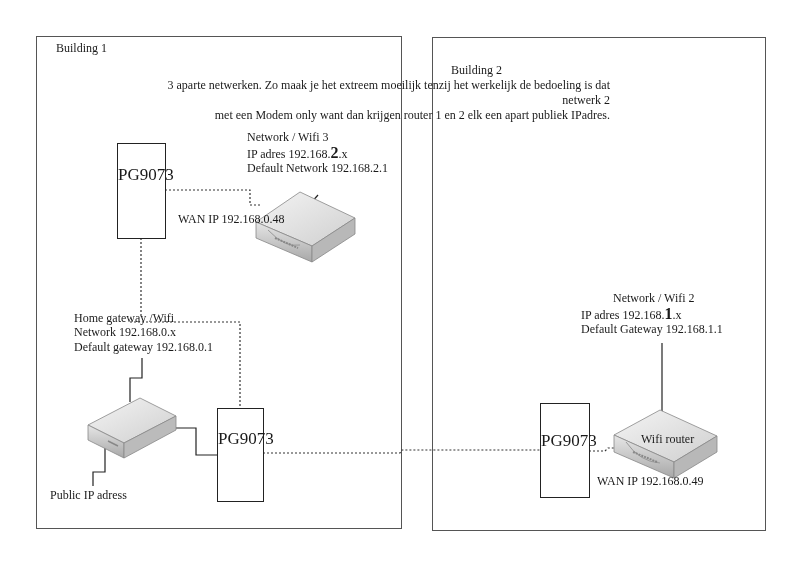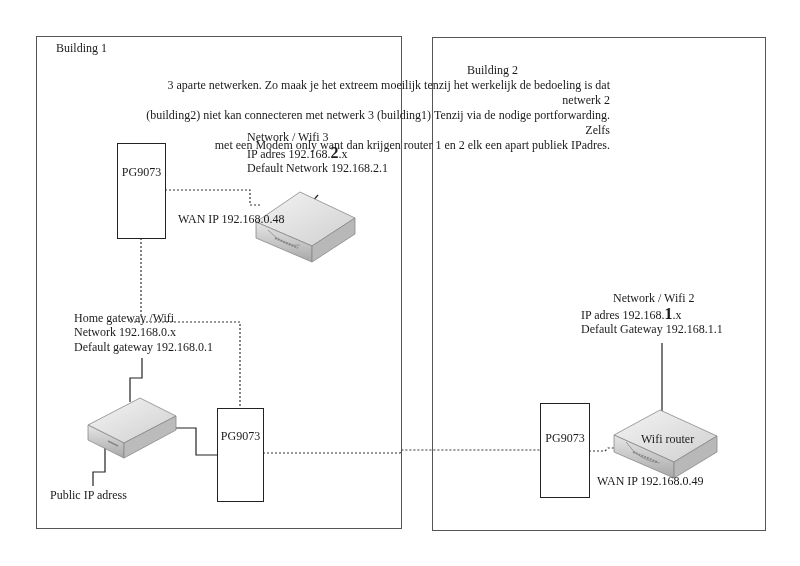--- a/index.html
+++ b/index.html
@@ -4,32 +4,32 @@
 <style>
   html, body { margin: 0; padding: 0; background: #ffffff; }
   body { width: 800px; height: 566px; position: relative; overflow: hidden;
          font-family: "Liberation Serif", "DejaVu Serif", serif; color: #1a1a1a; }
   .building { position: absolute; border: 1.5px solid #555; background: #fff; box-sizing: border-box; }
   #b1 { left: 36px; top: 36px; width: 366px; height: 493px; }
   #b2 { left: 432px; top: 37px; width: 334px; height: 494px; }
   .lbl { position: absolute; font-size: 12px; line-height: 15px; white-space: nowrap; }
   .big { font-size: 16px; font-weight: bold; }
   .pg { position: absolute; border: 1.2px solid #222; background: #fff; box-sizing: border-box; }
-  .pg span { position: absolute; left: 0; right: 0; text-align: center; font-size: 12px; }
+  .pg span { position: absolute; left: 0; right: 0; text-align: center; font-size: 17px; }
   svg#wires { position: absolute; left: 0; top: 0; pointer-events: none; }
   .note { position: absolute; left: 130px; top: 78px; font-size: 12px; line-height: 15px; width: 480px; text-align: right; }
 </style>
 </head>
 <body>
 
 <div class="building" id="b1"></div>
 <div class="building" id="b2"></div>
 
 <div class="lbl" style="left:56px;top:41px;">Building 1</div>
-<div class="lbl" style="left:451px;top:63px;margin-left:16px;">Building 2</div>
+<div class="lbl" style="left:451px;top:63px;">Building 2</div>
 
 <svg id="wires" width="800" height="566">
   <defs>
     <linearGradient id="topG" x1="0" y1="0" x2="1" y2="1">
       <stop offset="0" stop-color="#f4f4f4"></stop>
         <stop offset="1" stop-color="#cfcfcf"></stop>
     </linearGradient>
     <linearGradient id="sideG" x1="0" y1="0" x2="0" y2="1">
       <stop offset="0" stop-color="#e6e6e6"></stop>
         <stop offset="1" stop-color="#a8a8a8"></stop>
@@ -75,21 +75,20 @@
     <polygon points="614,435 660,410 717,436 674,462" fill="url(#topG)" stroke="#888" stroke-width="0.8"></polygon>
     <polygon points="614,435 674,462 674,478 614,452" fill="url(#sideG)" stroke="#888" stroke-width="0.8"></polygon>
     <polygon points="674,462 717,436 717,452 674,478" fill="#b8b8b8" stroke="#888" stroke-width="0.8"></polygon>
     <path d="M626,442 Q640,462 660,463" stroke="#999" fill="none" stroke-width="1"></path>
     <line x1="633" y1="452" x2="657" y2="462" stroke="#888" stroke-width="2" stroke-dasharray="2,1"></line>
   </g>
 </svg>
 
 <div class="note">
   <div>3 aparte netwerken.  Zo maak je het extreem moeilijk tenzij het werkelijk de bedoeling is dat netwerk 2</div>
-  <div>(building2) niet kan connecteren met netwerk 3 (building1) Tenzij via de nodige portforwarding. Zelfs</div>
   <div>met een Modem only want dan krijgen router 1 en 2 elk een apart publiek IPadres.</div>
 </div>
 
 <div class="lbl" style="left:247px;top:130px;">Network / Wifi 3</div>
 <div class="lbl" style="left:247px;top:145px;"><span>IP adres 192.168.</span><span class="big">2</span><span>.x</span></div>
 <div class="lbl" style="left:247px;top:161px;">Default Network 192.168.2.1</div>
 <div class="lbl" style="left:178px;top:212px;">WAN IP 192.168.0.48</div>
 
 <div class="pg" style="left:117px;top:143px;width:49px;height:96px;">
   <span style="top:21px;">PG9073</span>

